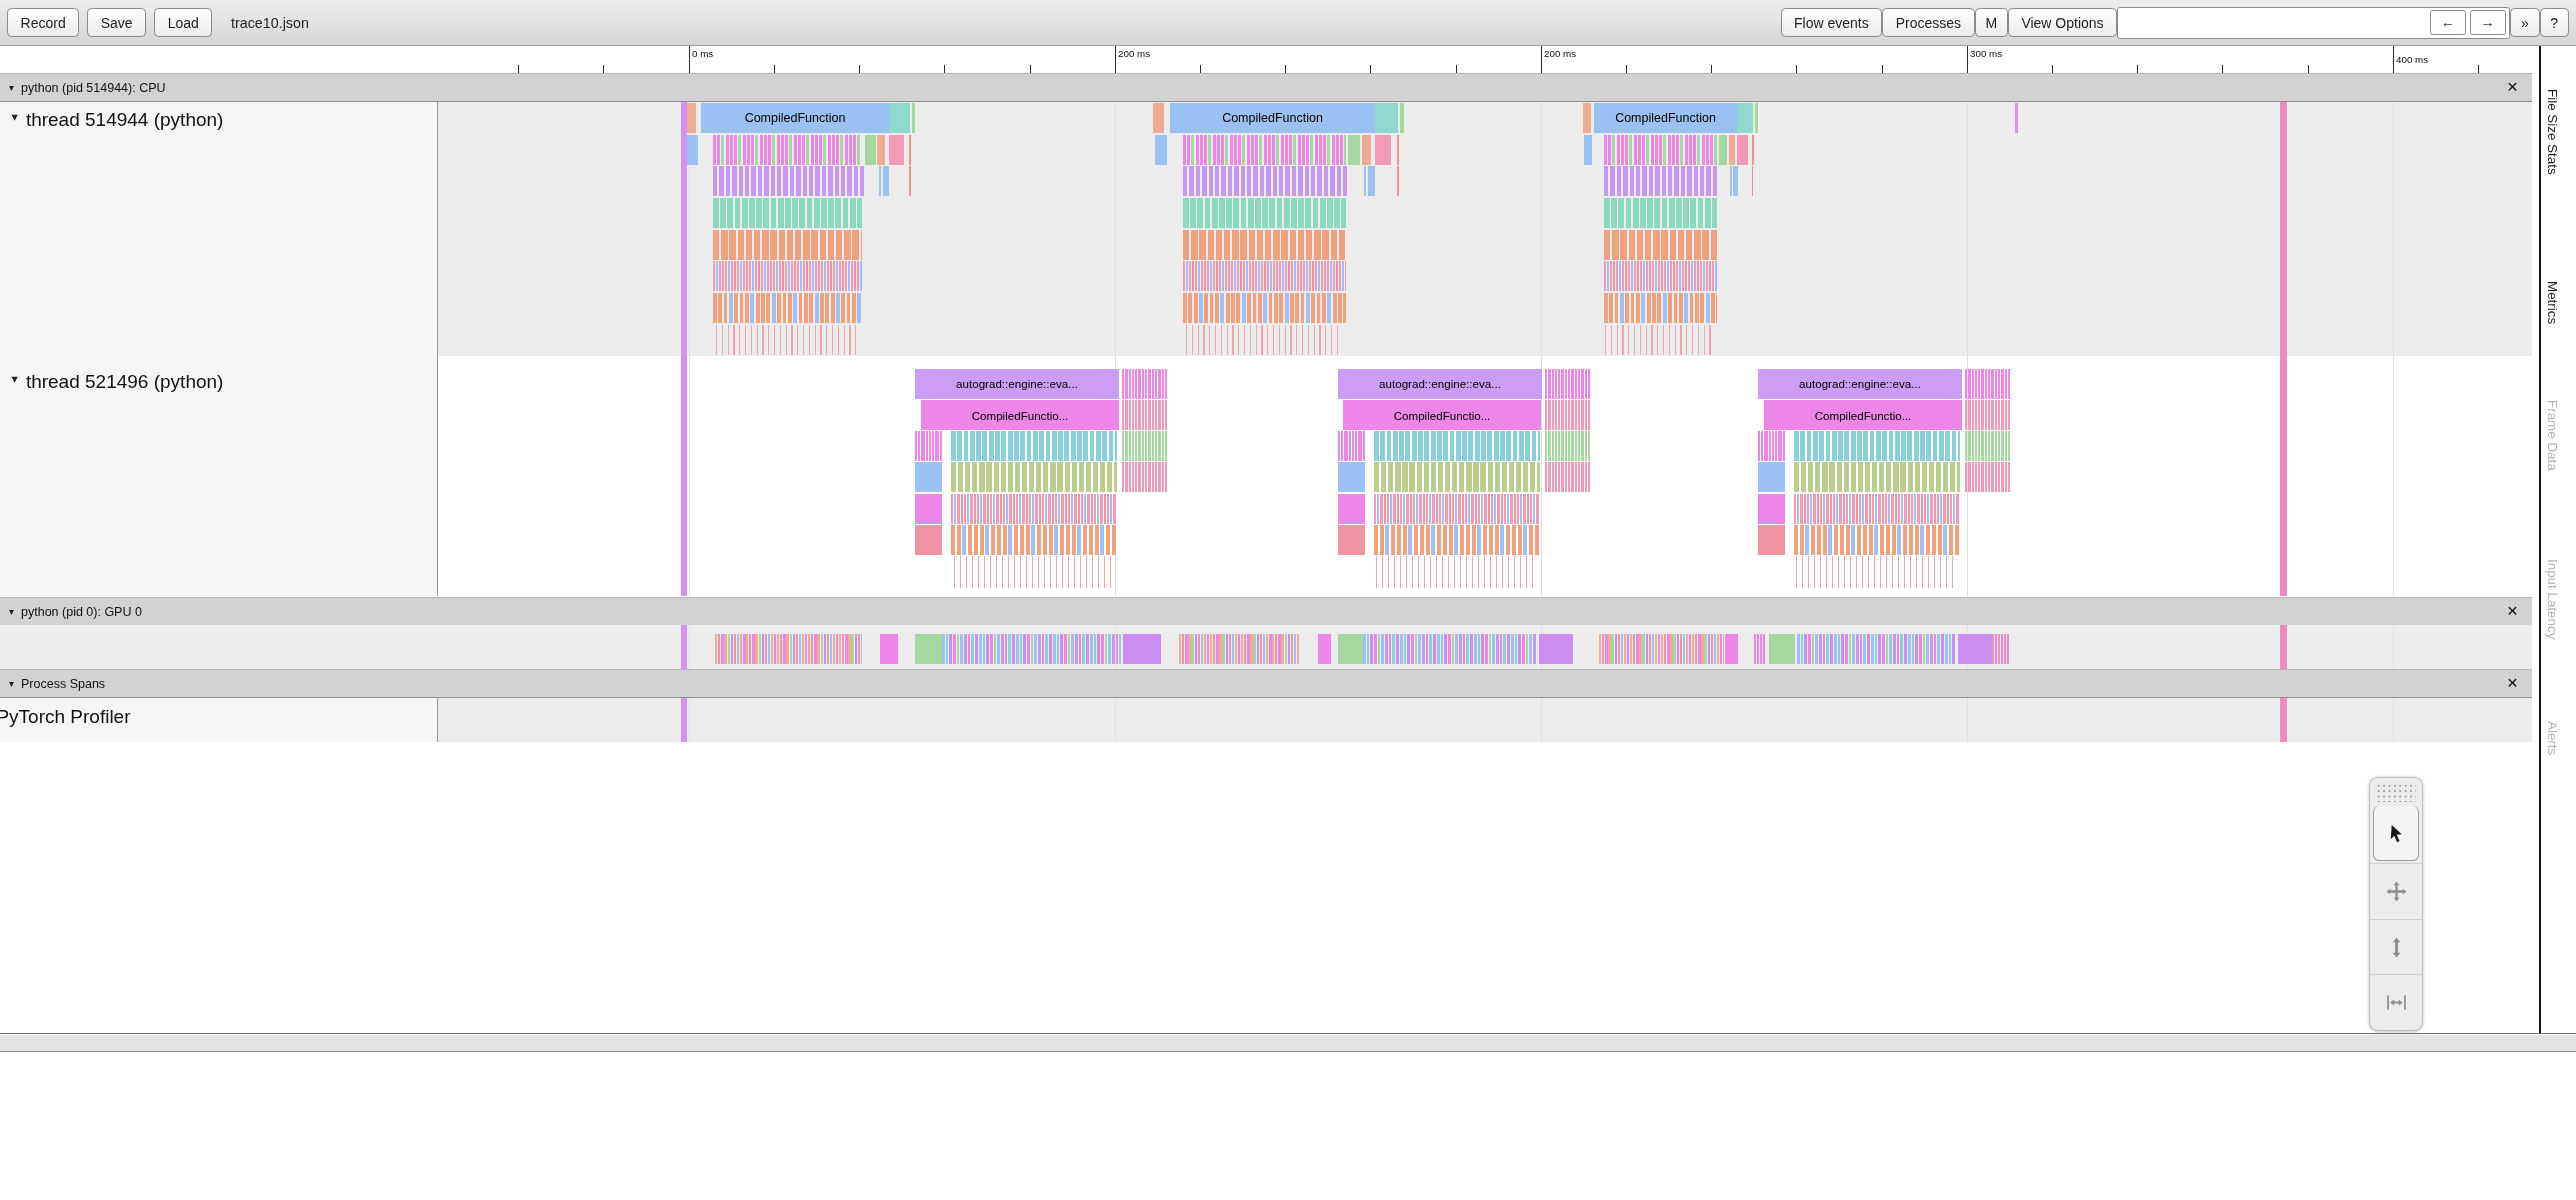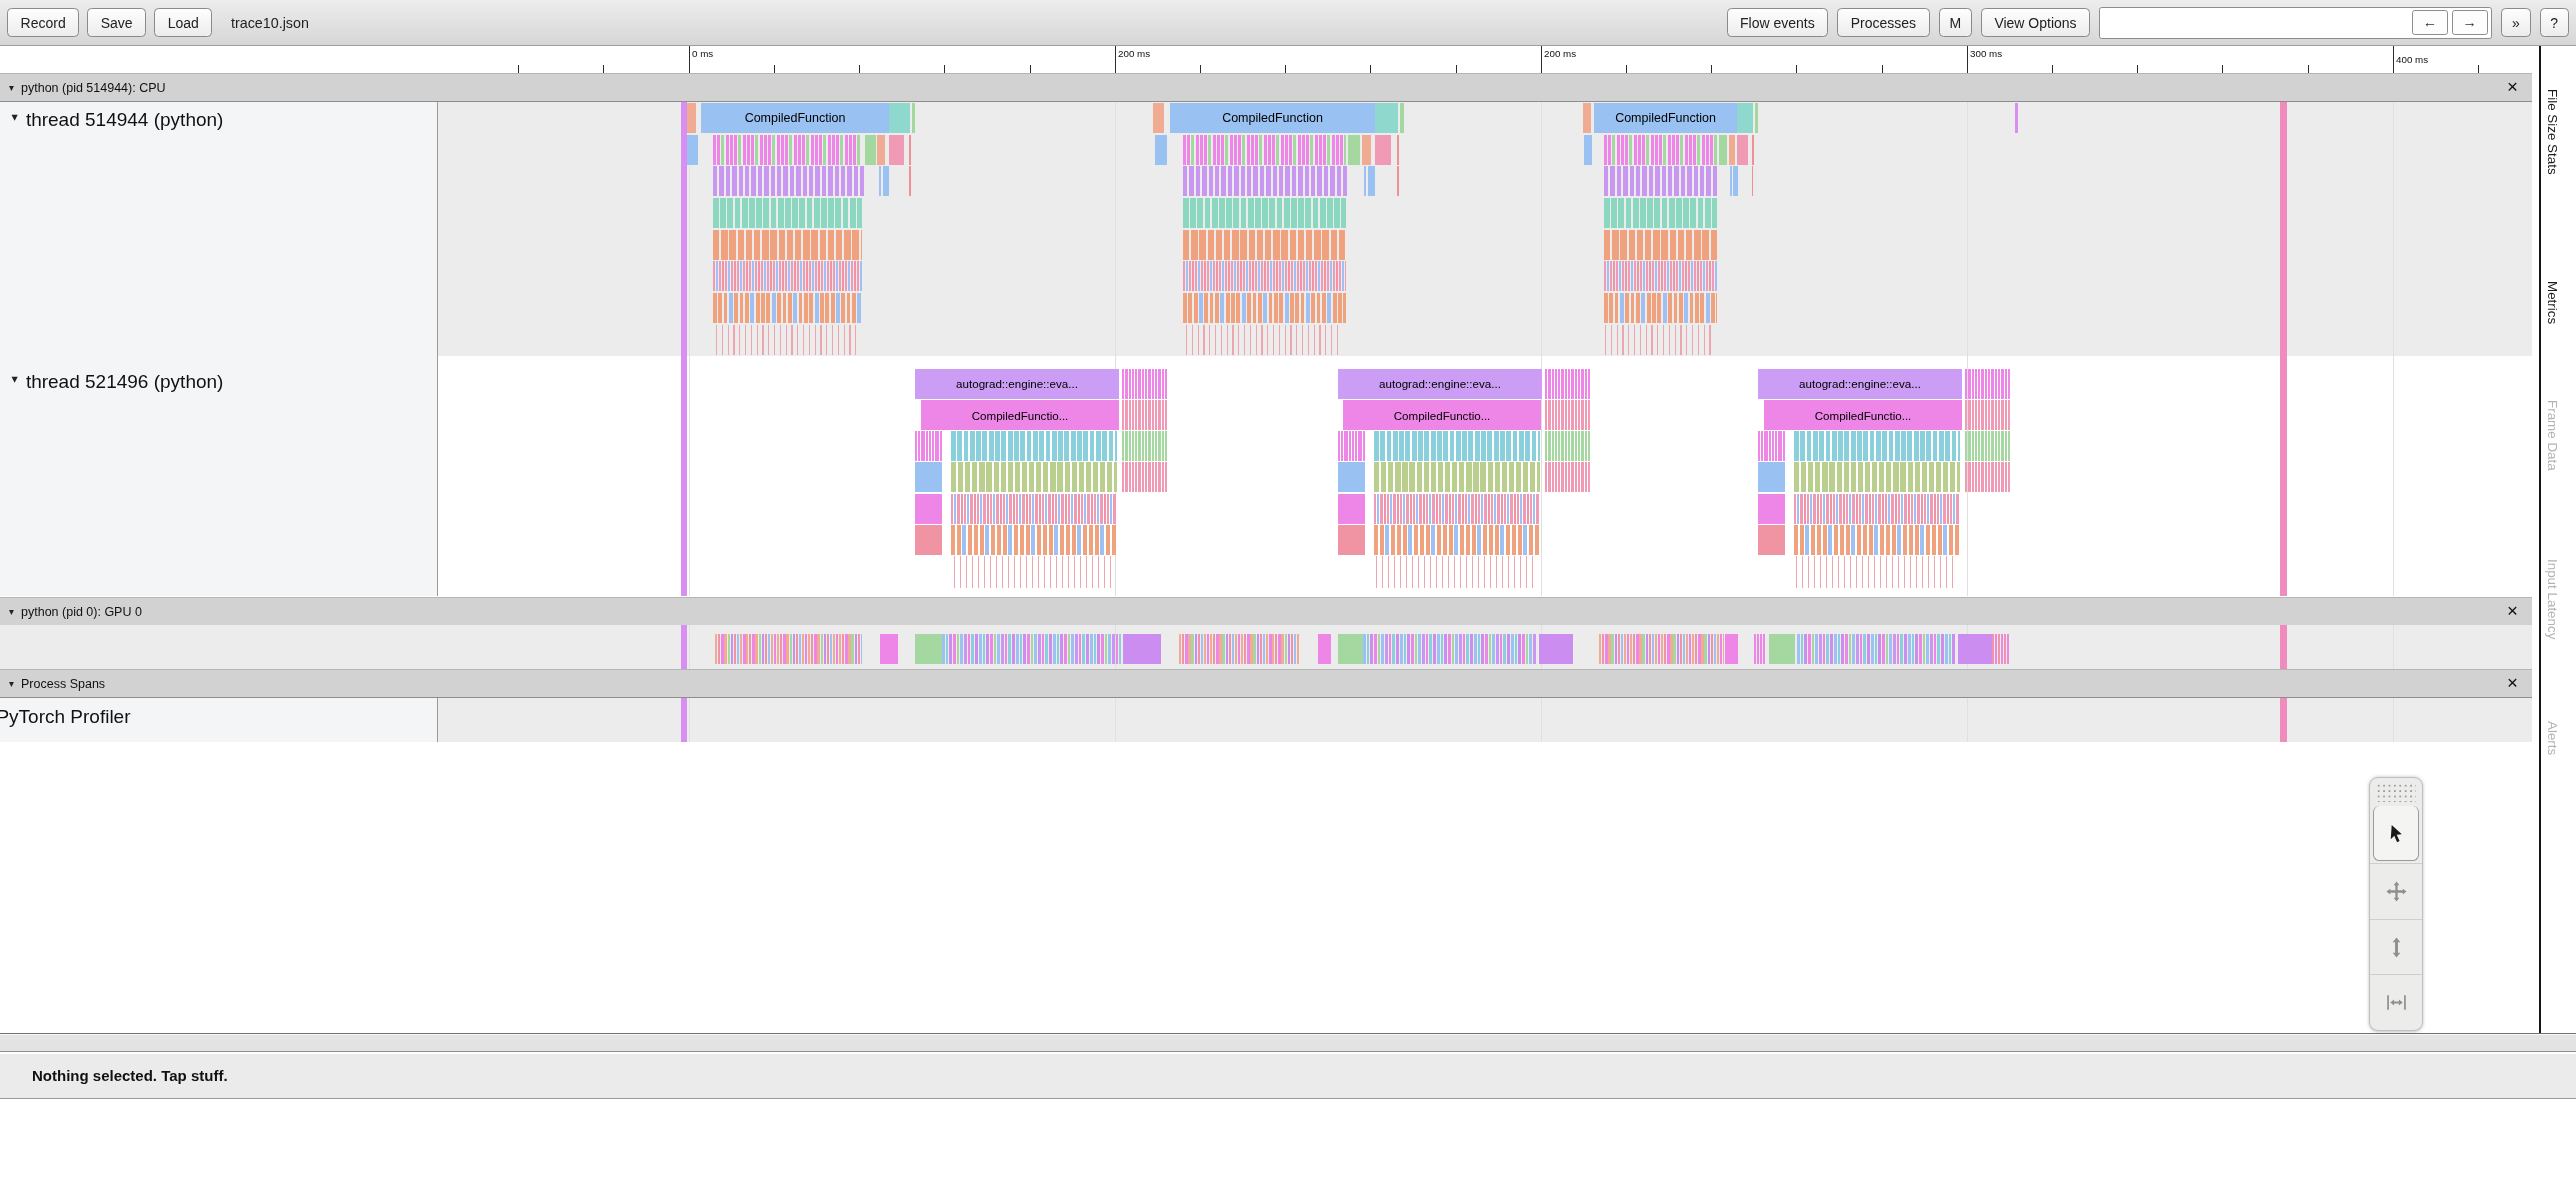--- a/index.html
+++ b/index.html
@@ -7,21 +7,21 @@
          font-family:"Liberation Sans",sans-serif;color:#111;}
   
   .toolbar{position:absolute;left:0;top:0;width:2576px;height:46px;
            background:linear-gradient(#ededed,#d6d6d6);border-bottom:0.9px solid #a0a0a0;
            display:flex;align-items:center;padding:0 7.1px;box-sizing:border-box;gap:8px;}
   .tbtn{background:linear-gradient(#fefefe,#ececec);border:1.3px solid #8a8a8a;border-radius:4.5px;
         font-size:14px;padding:5.4px 12.5px;color:#222;white-space:nowrap;
         font-family:"Liberation Sans",sans-serif;}
   .tbtn.small{padding:5.4px 9.8px;}
   .trace-title{font-size:14.3px;margin-left:10.7px;color:#222;}
-  .tb-right{margin-left:auto;display:flex;align-items:center;gap:9px;}
+  .tb-right{margin-left:auto;display:flex;align-items:center;}
   .searchwrap{width:393px;height:32px;background:#fff;border:1.8px solid #8d8d8d;border-radius:2.7px;
               display:flex;align-items:center;justify-content:flex-end;gap:3.6px;padding-right:3.6px;box-sizing:border-box;}
   .searchwrap input{flex:1;border:none;outline:none;height:25px;font-size:13.4px;min-width:18px;
                     font-family:"Liberation Sans",sans-serif;}
   .navbtn{width:36px;height:25px;background:#fdfdfd;border:1.3px solid #8d8d8d;border-radius:2.7px;
           font-size:14.3px;line-height:21.4px;text-align:center;color:#333;}
   
   .ruler{position:absolute;left:0;top:46px;width:2576px;height:27px;background:#fff;}
   .tick-major{position:absolute;top:0;width:0.9px;height:27px;background:#2b2b2b;}
   .tick-minor{position:absolute;top:19px;width:0.9px;height:8px;background:#2b2b2b;}
@@ -354,18 +354,15 @@
       <svg width="23" height="23" viewBox="0 0 24 24">
         <path d="M3.2 4.5 V19.5" stroke="#8f8f8f" stroke-width="1.8" fill="none"></path>
         <path d="M20.8 4.5 V19.5" stroke="#8f8f8f" stroke-width="1.8" fill="none"></path>
         <path d="M5.5 12 L9.5 8.8 V10.9 H14.5 V8.8 L18.5 12 L14.5 15.2 V13.1 H9.5 V15.2 Z" fill="#8f8f8f"></path>
       </svg>
     </div>
   </div>
 
   <div class="bottom-line"></div>
   <div class="splitter"></div>
-  <div class="statusbar">
-    <div class="msg">Nothing selected. Tap stuff.</div>
-  </div>
 
 </div>
 
 
 </body></html>

